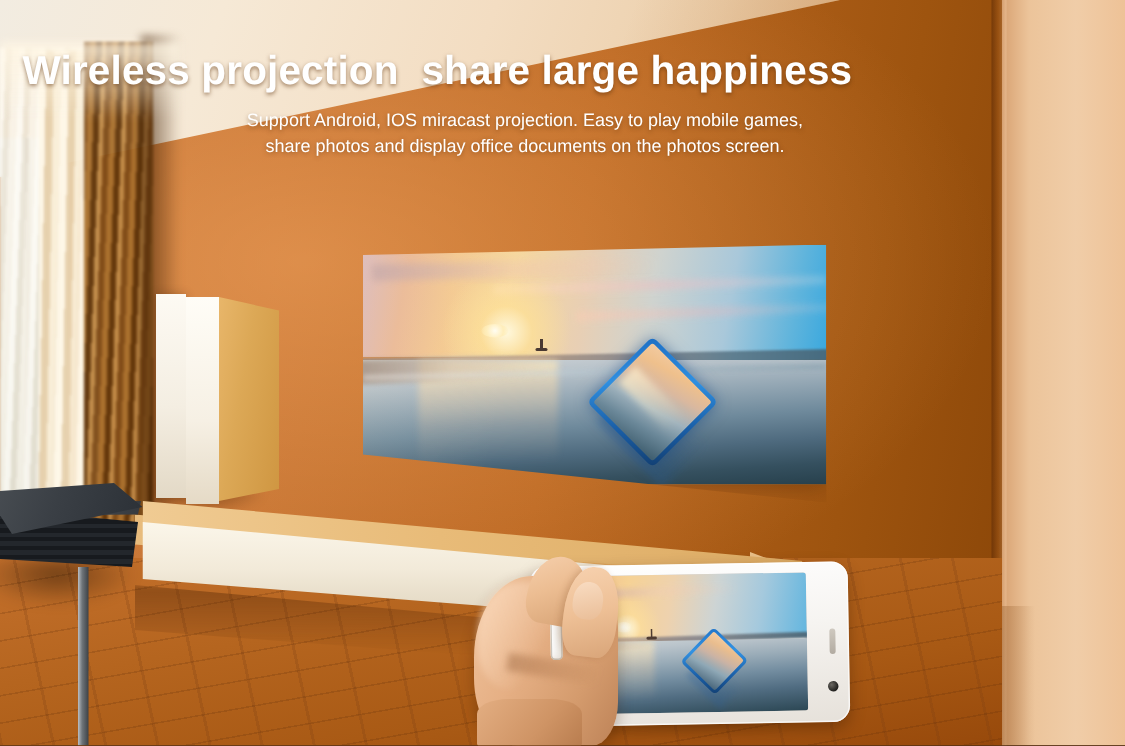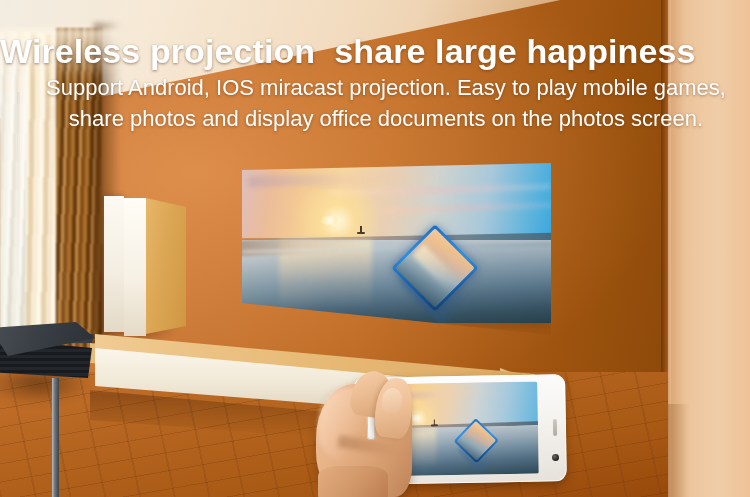--- a/index.html
+++ b/index.html
@@ -285,33 +285,33 @@
   }
   .pj-gloss{
     position:absolute;left:0;top:0;width:100%;height:100%;
     background:linear-gradient(105deg,rgba(255,235,200,.14) 0%,rgba(255,255,255,0) 35%);
     pointer-events:none;
   }
 
   
   #headline{
     position:absolute;left:0;top:32px;width:690px;
-    text-align:right;
-    font-size:34px;font-weight:700;color:#ffffff;
+    text-align:left;
+    font-size:27px;font-weight:700;color:#ffffff;
     letter-spacing:.1px;
     text-shadow:0 1px 3px rgba(90,45,10,.55);
     white-space:pre;
+    padding-left:15px;
   }
   #subline{
     position:absolute;left:0;top:72px;width:700px;
     text-align:center;
-    font-size:22px;font-weight:400;color:#ffffff;
+    font-size:12px;font-weight:400;color:#ffffff;
     line-height:1.42;
     text-shadow:0 1px 3px rgba(90,45,10,.5);
-    margin-left:36px;
   }
   #subline div{display:block;}
 
   
   #handphone{
     position:absolute;left:316px;top:362px;width:268px;height:135px;
   }
   .phone-body{
     position:absolute;left:38px;top:14px;width:212px;height:107px;
     background:linear-gradient(175deg,#ffffff 0%,#f6f4f1 45%,#e6e1da 100%);

